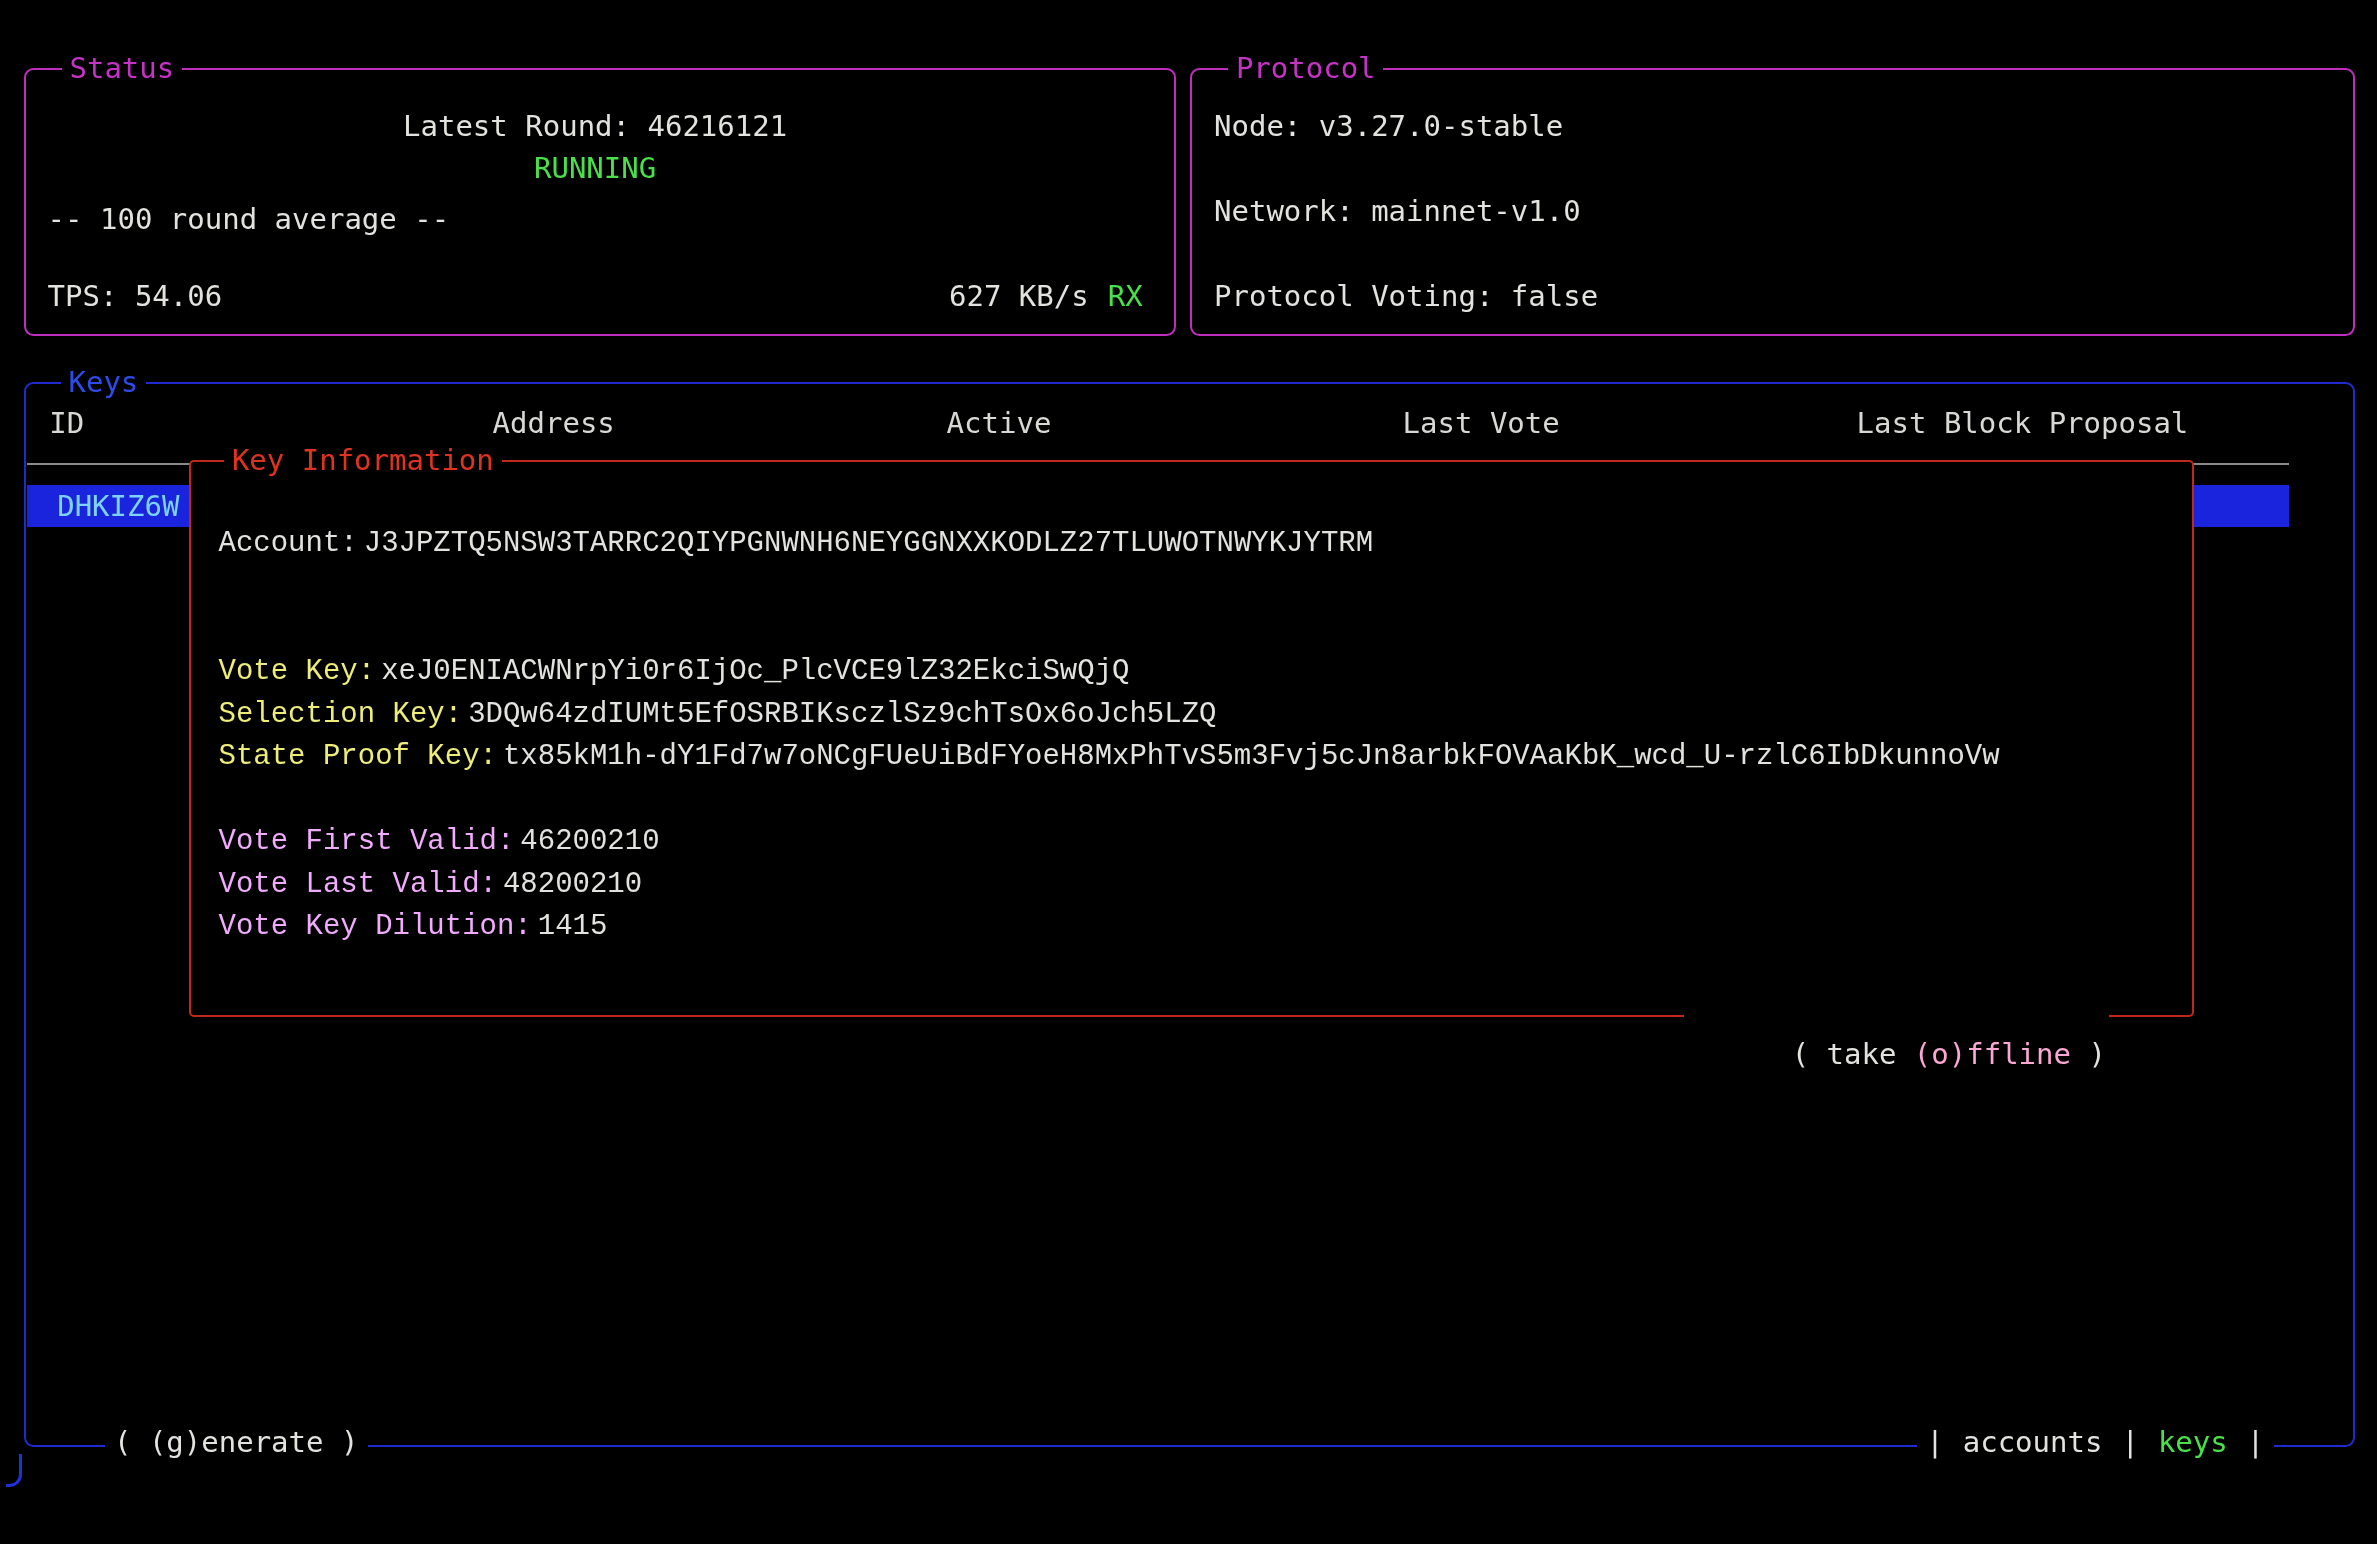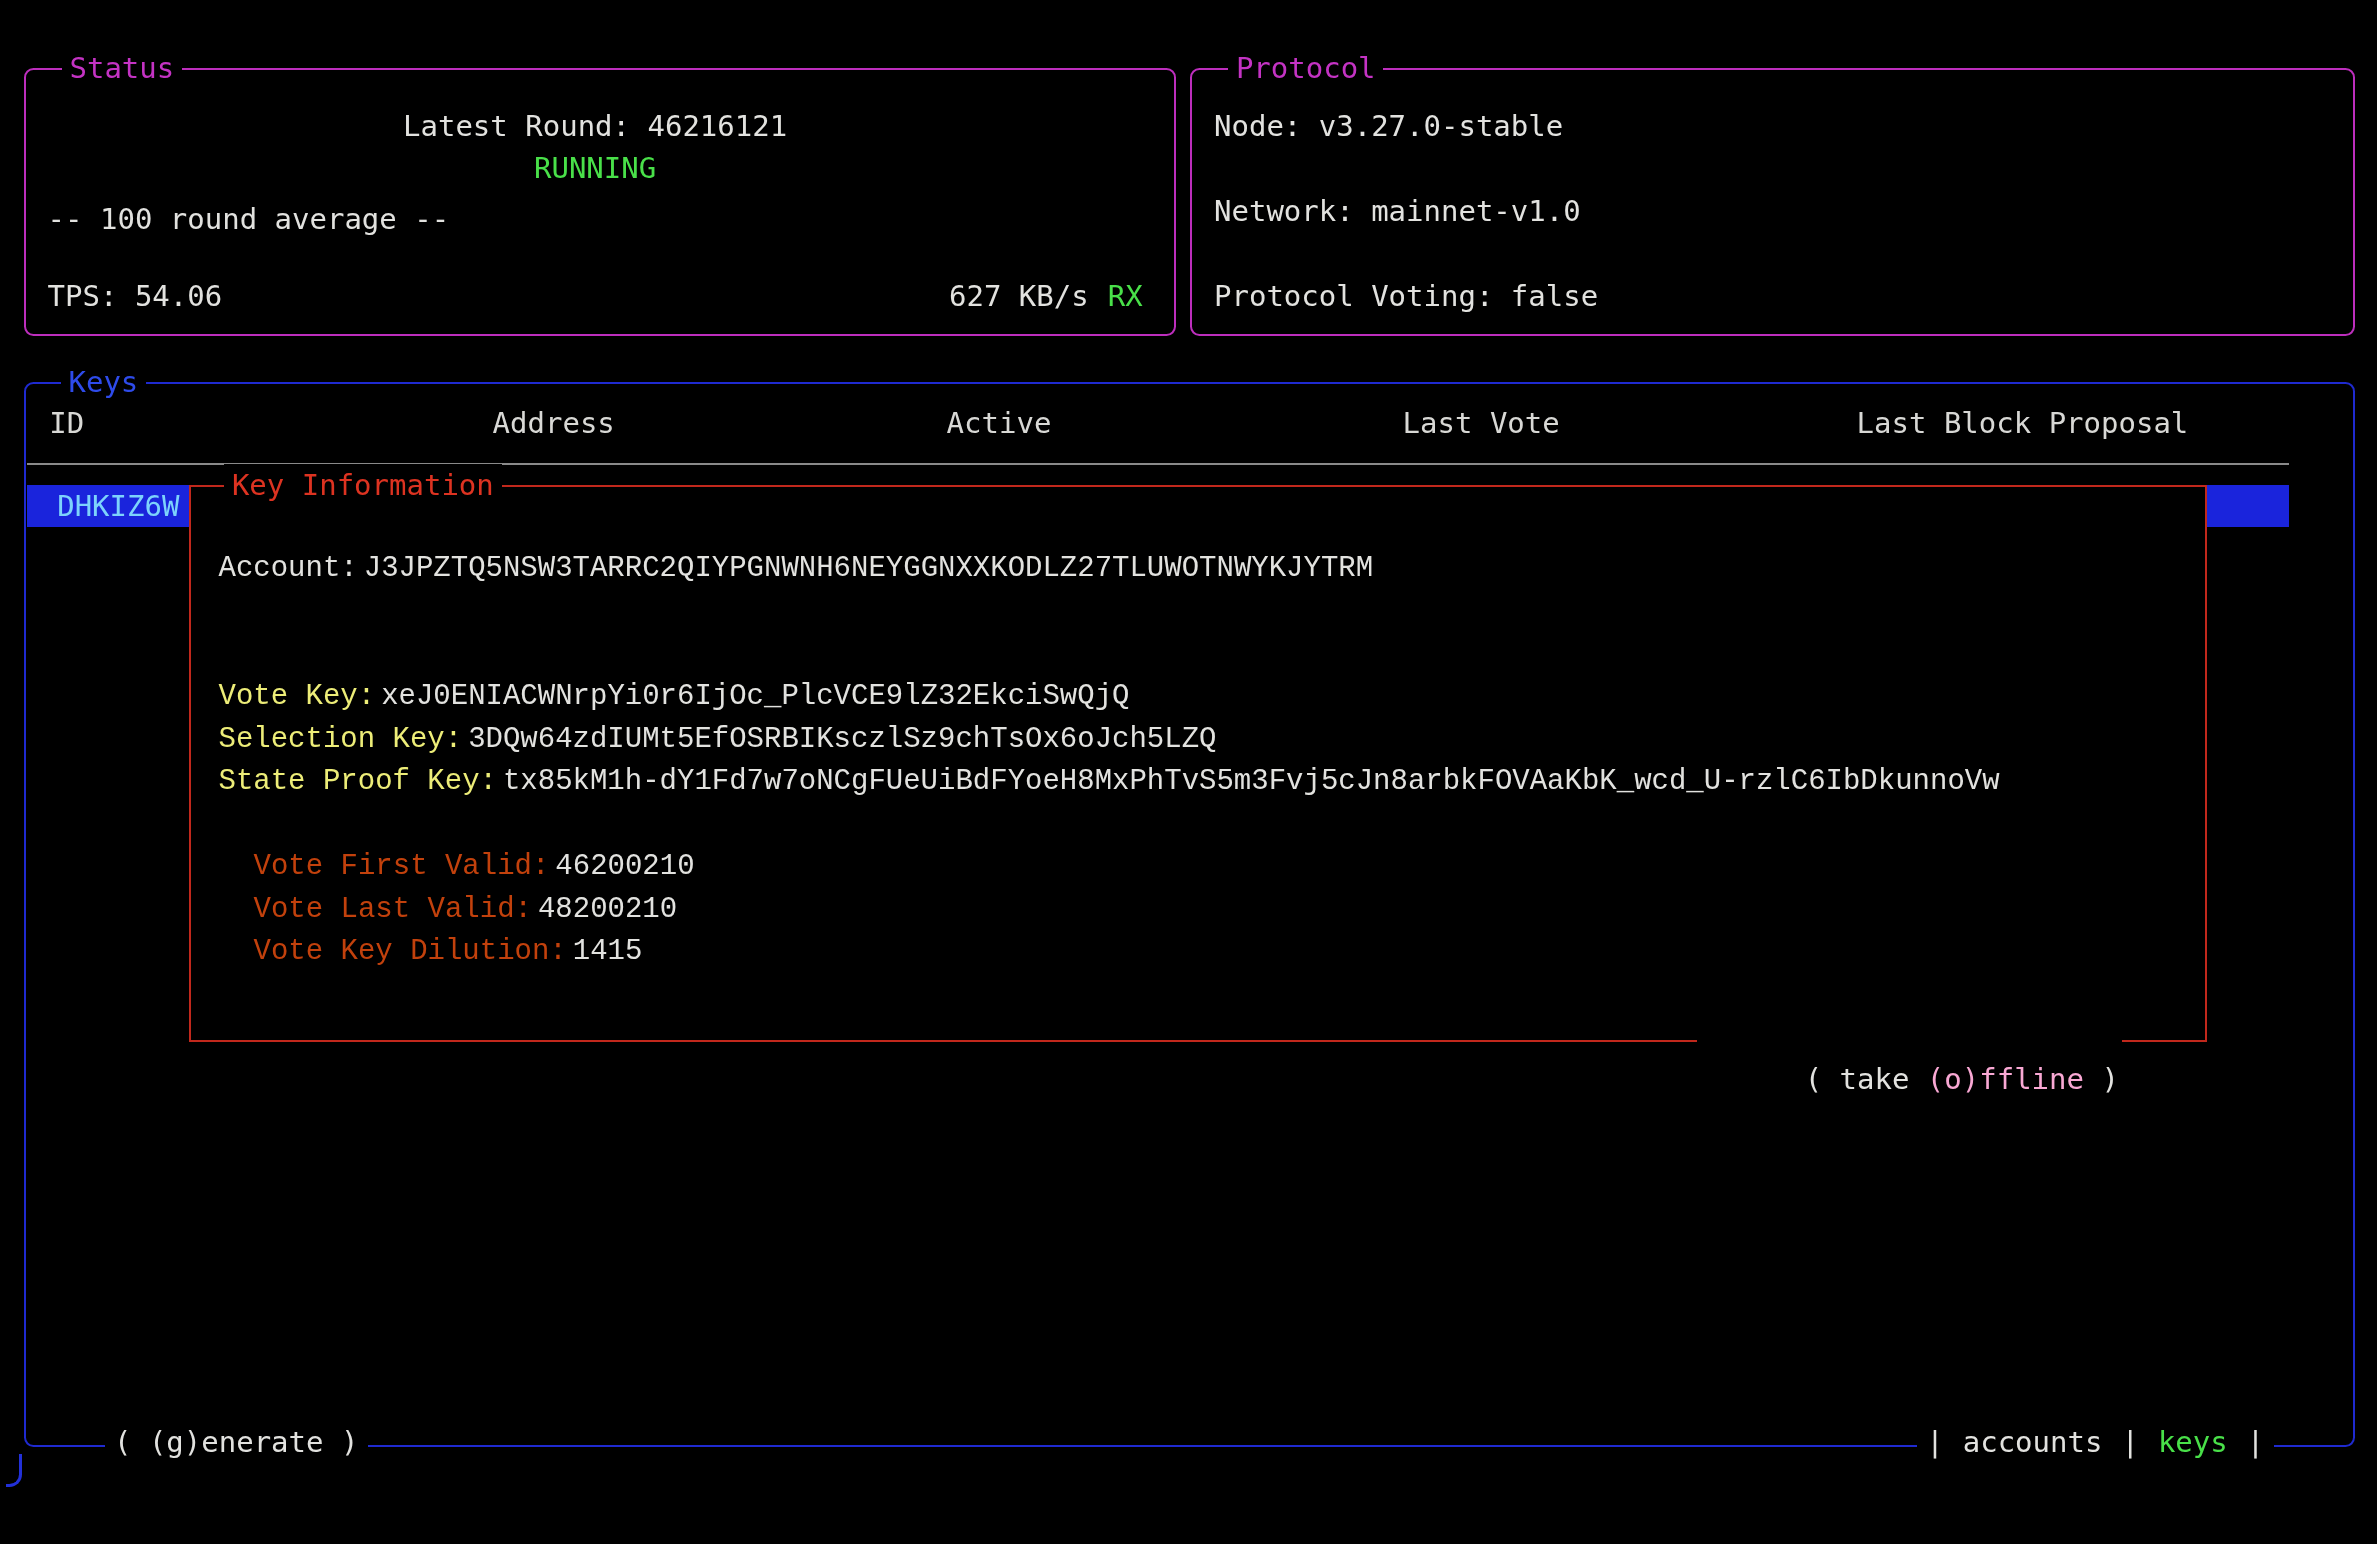--- a/index.html
+++ b/index.html
@@ -69,38 +69,37 @@
   .bottom-item {
     position: absolute;
     top: 1037px;
     height: 42px; line-height: 42px;
     background: #000;
     padding: 0 9.4px;
     white-space: pre;
   }
   .modal {
     position: absolute;
-    left: 189px; top: 485px;
+    left: 189px; top: 460px;
     width: 2001px; height: 553px;
     border: 2.4px solid #c1281c;
-    border-radius: 0;
+    border-radius: 5px;
     background: #000;
     z-index: 10;
-    padding-left: 13px;
   }
   .mrow {
     position: absolute;
     left: 27.5px;
     height: 42px; line-height: 42px;
     display: flex; gap: 6px;
     white-space: pre;
     font-family: Liberation Mono, monospace;
   }
   .lbl-yellow { color: #eded78; }
-  .lbl-indigo { color: #c2410c; margin-left: 35px; }
+  .lbl-indigo { color: #f0abfc; }
   .val { color: #e2e2df; }
   .green { color: #49e049; }
   .salmon { color: #f9a8d4; }
   .offline-btn {
     position: absolute;
     top: 529px; right: 83px;
     height: 42px; line-height: 42px;
     background: #000;
     padding: 0 3.1px;
     white-space: pre;

